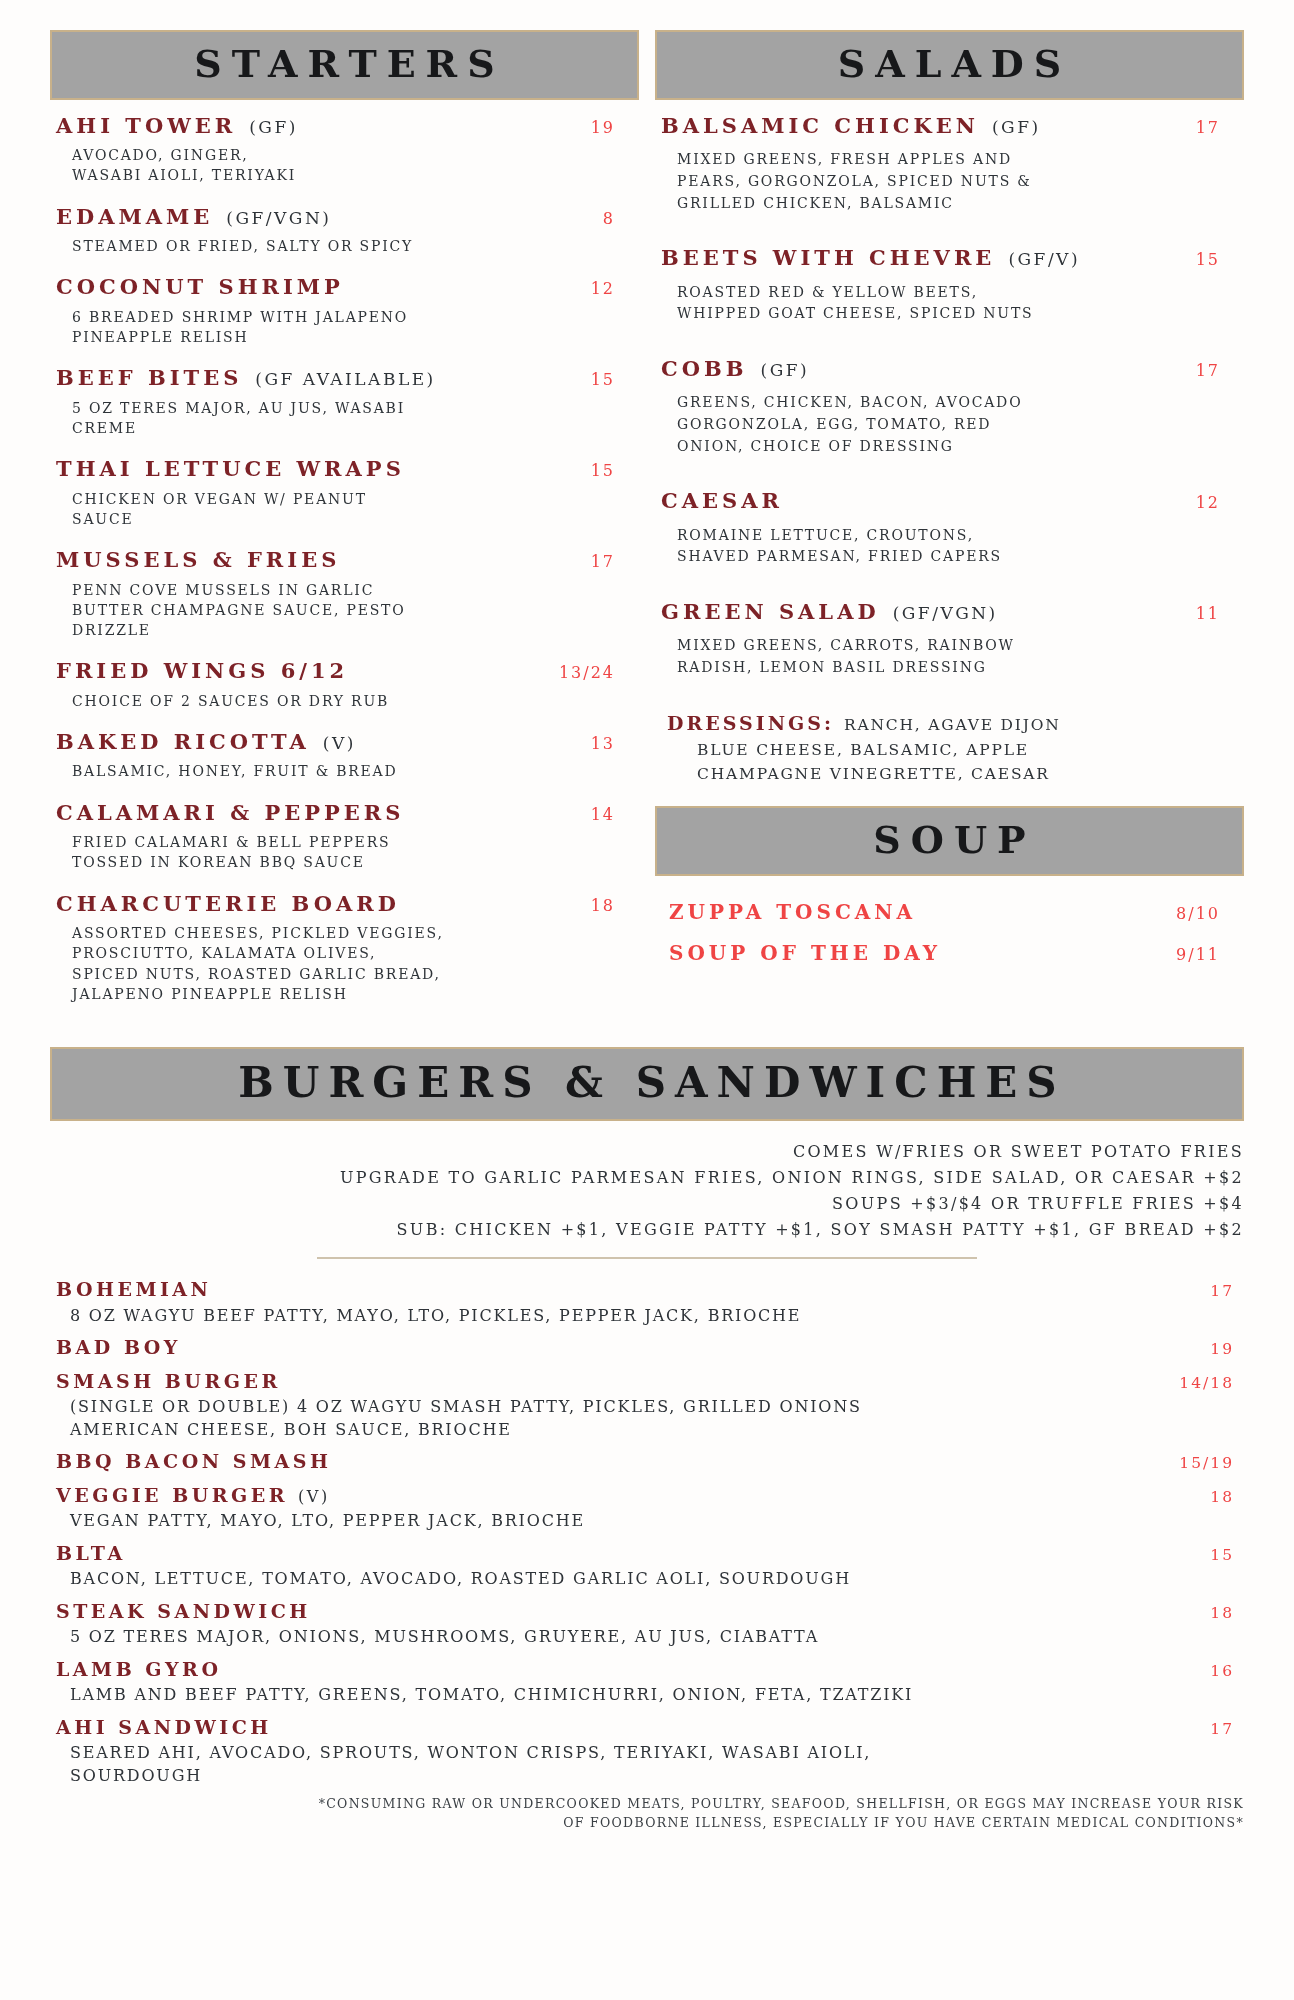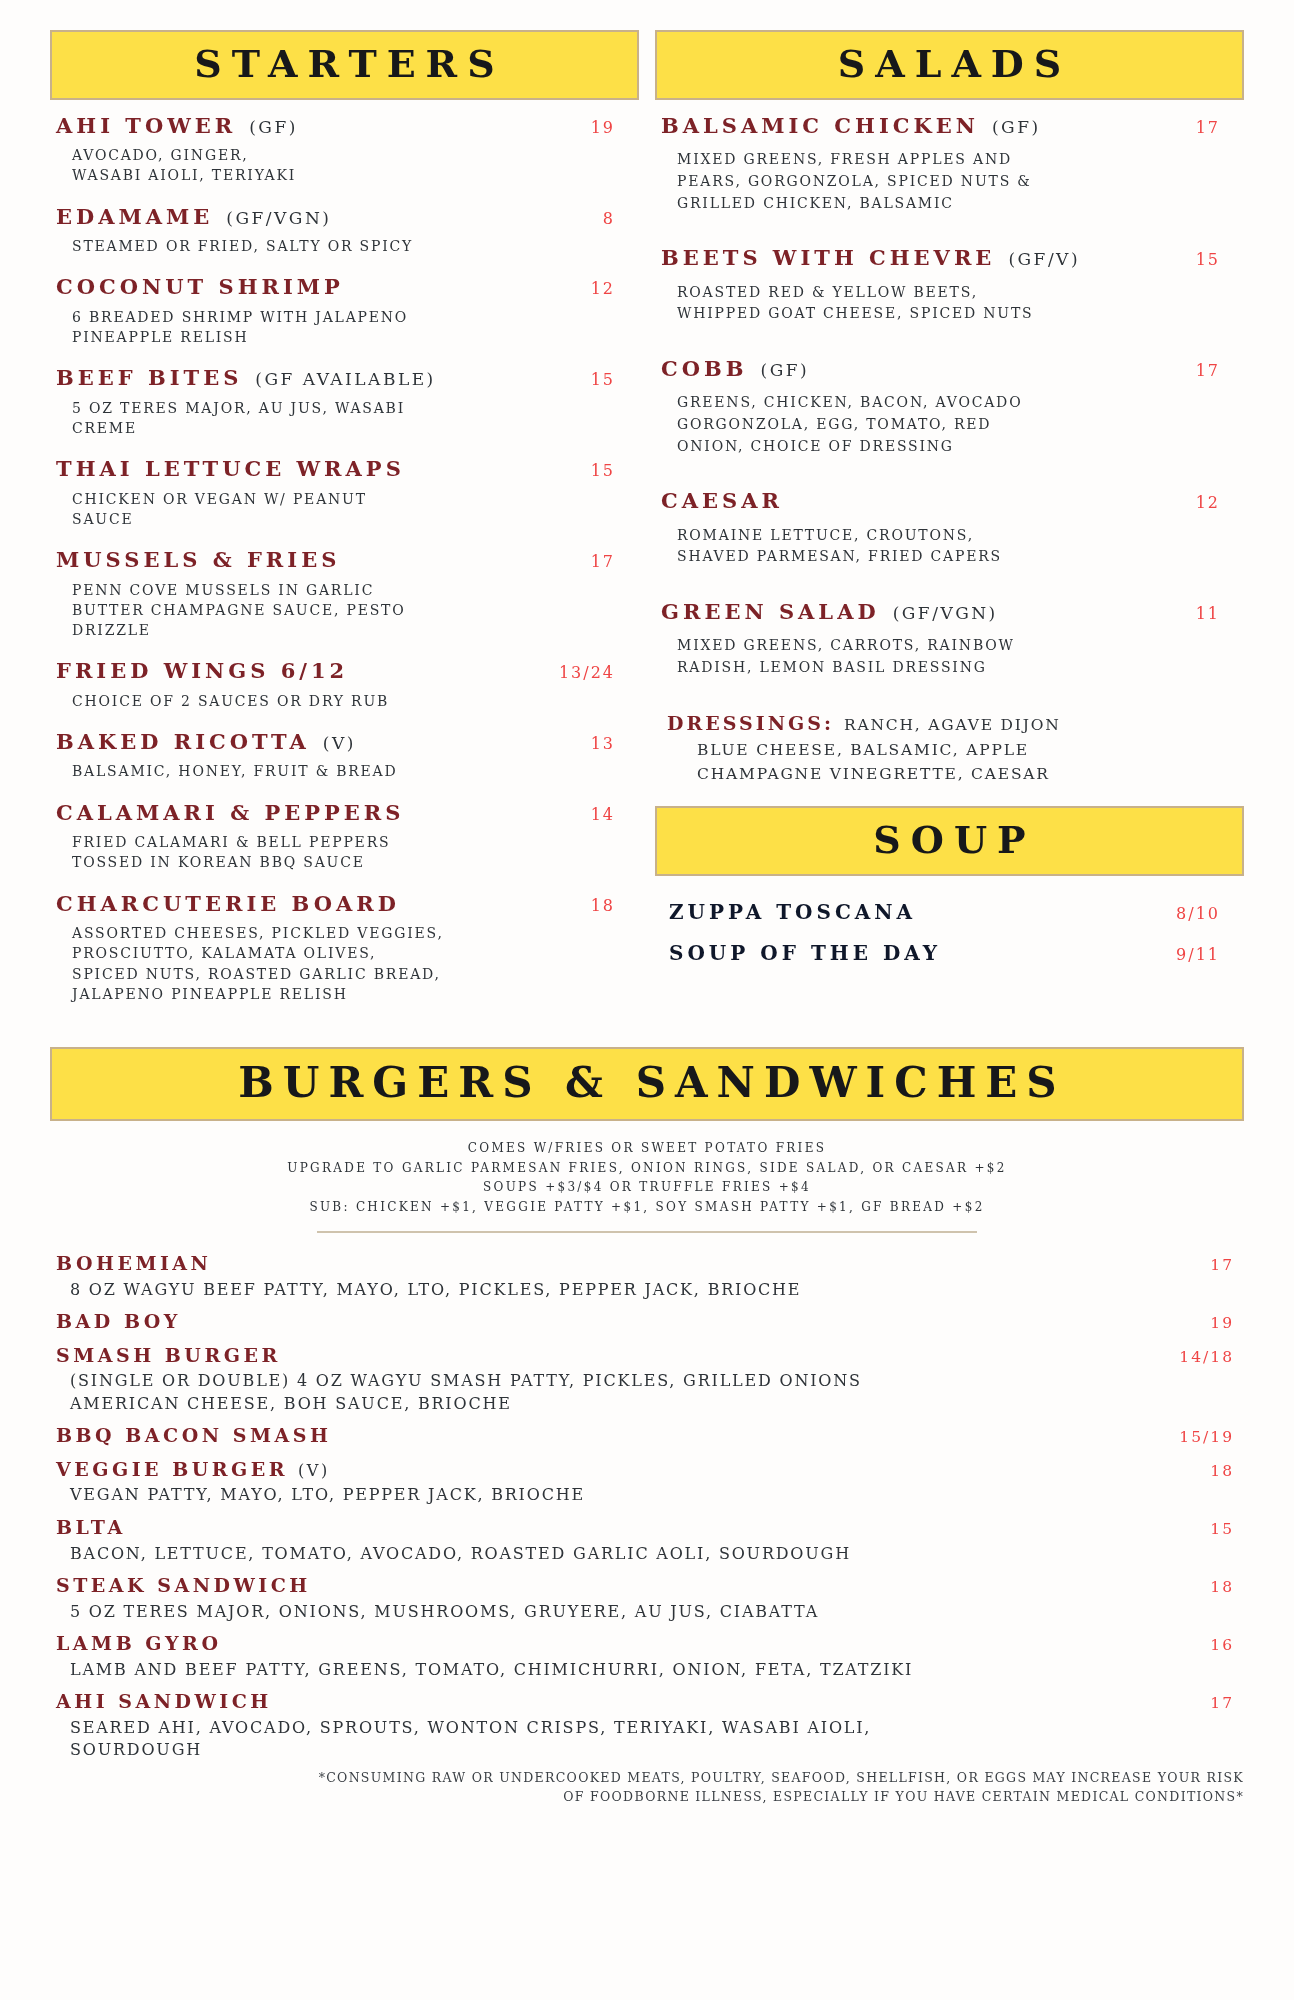--- a/index.html
+++ b/index.html
@@ -3,21 +3,21 @@
 <meta charset="utf-8">
 <style>
   html,body{margin:0;padding:0;}
   body{
     width:1294px;height:2000px;background:#fefdfc;
     font-family:"DejaVu Serif","Liberation Serif",serif;
     color:#2e3338;overflow:hidden;
   }
   .page{box-sizing:border-box;width:1294px;height:2000px;padding:30px 50px 8px 50px;}
   
-  .box{border:2px solid #c8b18a;background:#fde047;text-align:center;padding:11px 0 13px 0;}
+  .box{border:2px solid #c8b18a;background:#a3a3a3;text-align:center;padding:11px 0 13px 0;}
   .box h1{
     margin:0;font-size:38px;line-height:1.1;font-weight:700;color:#17181a;
     letter-spacing:10px;padding-left:10px;white-space:nowrap;
   }
   .box.big h1{font-size:42px;letter-spacing:9px;}
   
   .top{display:flex;gap:16px;align-items:flex-start;}
   .menu-col{flex:1;min-width:0;}
   .items{padding:12px 0 0 6px;}
   .item{margin-bottom:17px;}
@@ -31,24 +31,24 @@
   
   .salads .item{margin-bottom:30px;}
   .salads .desc{margin-top:9px;line-height:1.55;}
   .dressings{margin:2px 0 0 6px;padding-left:30px;text-indent:-30px;font-size:15.5px;letter-spacing:1.8px;line-height:1.55;}
   .dlabel{color:#7d2227;font-weight:700;font-size:19px;letter-spacing:3px;}
   .dtext{white-space:pre-line;margin-left:10px;}
   
   .soupbox{margin-top:20px;}
   .soup-items{padding:24px 0 0 14px;}
   .srow{display:flex;align-items:baseline;margin-bottom:17px;}
-  .sname{color:#0f172a;font-weight:700;font-size:20px;letter-spacing:4px;white-space:nowrap;}
+  .sname{color:#ef4444;font-weight:700;font-size:20px;letter-spacing:4px;white-space:nowrap;}
   
   .burgers{margin-top:26px;}
-  .intro{margin-top:18px;text-align:center;font-size:12px;letter-spacing:2.3px;line-height:1.62;color:#2e3338;}
+  .intro{margin-top:18px;text-align:right;font-size:16px;letter-spacing:2.3px;line-height:1.62;color:#2e3338;}
   .divider{width:660px;border:0;border-top:2px solid #cfc3ad;margin:14px auto 18px auto;}
   .burg .items{padding:0 0 0 6px;}
   .burg .item{margin-bottom:8px;}
   .burg .iname{font-size:19px;letter-spacing:3.5px;}
   .burg .tag{font-size:16px;margin-left:10px;}
   .burg .price{padding-right:10px;font-size:15.5px;}
   .burg .desc{margin:2px 0 0 14px;font-size:16px;letter-spacing:1.8px;line-height:1.4;}
   .footnote{margin-top:4px;text-align:right;font-size:12.5px;letter-spacing:1.3px;line-height:1.5;white-space:pre-line;color:#3a3f44;}
 </style>
 </head>

